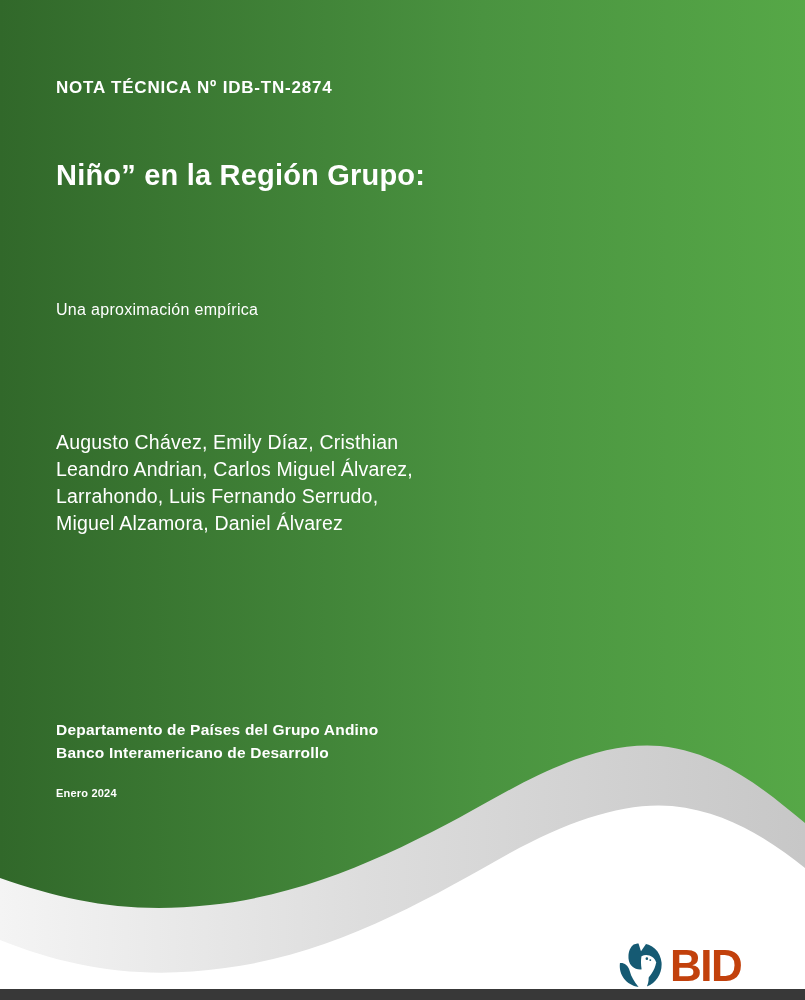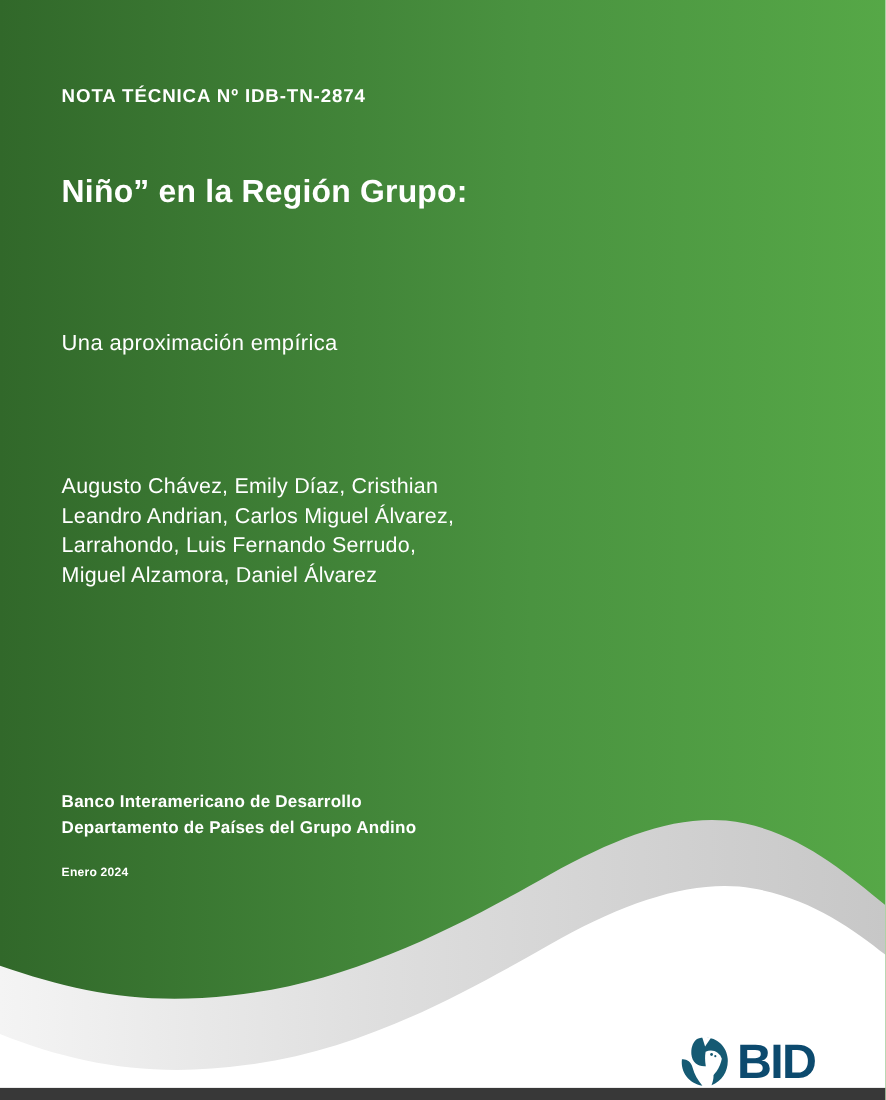--- a/index.html
+++ b/index.html
@@ -10,41 +10,41 @@
     background:linear-gradient(90deg,#31682a 0%,#4a9340 60%,#56a847 100%);
   }
   .txt{position:absolute;left:44px;color:#ffffff;margin-left:12px;}
   .note-label{
     top:78px;font-size:17px;font-weight:700;letter-spacing:0.8px;
   }
   .title{
     top:156px;font-size:29px;font-weight:700;line-height:39px;letter-spacing:0.2px;
   }
   .subtitle{
-    top:301px;font-size:20px;font-weight:500;letter-spacing:0.3px;
+    top:301px;font-size:16px;font-weight:500;letter-spacing:0.3px;
   }
   .authors{
     top:429px;font-size:19.5px;font-weight:500;line-height:27px;letter-spacing:0.2px;
   }
   .org{
     top:718px;font-size:15.5px;font-weight:700;line-height:23px;letter-spacing:0.2px;
   }
   .date{
     top:787px;font-size:11px;font-weight:700;letter-spacing:0.2px;
   }
   .wave-svg{
     position:absolute;left:0;top:690px;width:805px;height:310px;display:block;
   }
   .logo{
     position:absolute;left:617px;top:942px;
     display:flex;align-items:center;gap:6px;
   }
   .logo .globe{width:47px;height:47px;display:block;}
   .logo .bid-text{
-    font-size:44px;font-weight:700;color:#0c4a6e;letter-spacing:-1.5px;
+    font-size:44px;font-weight:700;color:#c2410c;letter-spacing:-1.5px;
     line-height:47px;
   }
   .bottom-bar{
     position:absolute;left:0;bottom:0;width:805px;height:11px;background:#383838;
   }
 </style>
 </head>
 <body>
 
 <svg class="wave-svg" viewBox="0 0 805 310" preserveAspectRatio="none" aria-hidden="true">
@@ -70,22 +70,22 @@
 <div class="txt subtitle">Una aproximación empírica</div>
 
 <div class="txt authors">
   <div>Augusto Chávez, Emily Díaz, Cristhian</div>
   <div>Leandro Andrian, Carlos Miguel Álvarez,</div>
   <div>Larrahondo, Luis Fernando Serrudo,</div>
   <div>Miguel Alzamora, Daniel Álvarez</div>
 </div>
 
 <div class="txt org">
+  <div>Departamento de Países del Grupo Andino</div>
   <div>Banco Interamericano de Desarrollo</div>
-  <div>Departamento de Países del Grupo Andino</div>
 </div>
 
 <div class="txt date">Enero 2024</div>
 
 <div class="logo">
   <svg class="globe" viewBox="0 0 48 48" aria-hidden="true">
 
     <path fill="#155a73" d="M17,2.5 C31,-2.5 44.5,7 45.5,21 C46.3,32 40.5,41.5 30.5,45.5 C33.5,38 33,31.5 27.5,27.5 C19.5,29.5 12.5,25 11.8,17 C11.2,10.5 13.5,5 17,2.5 Z"></path>
 
     <path fill="#ffffff" d="M25,14.5 C31,11.5 38,14.5 40,21 C38.5,29.5 33,36.5 28.5,39.5 C25.5,32 23.5,22.5 25,14.5 Z"></path>

